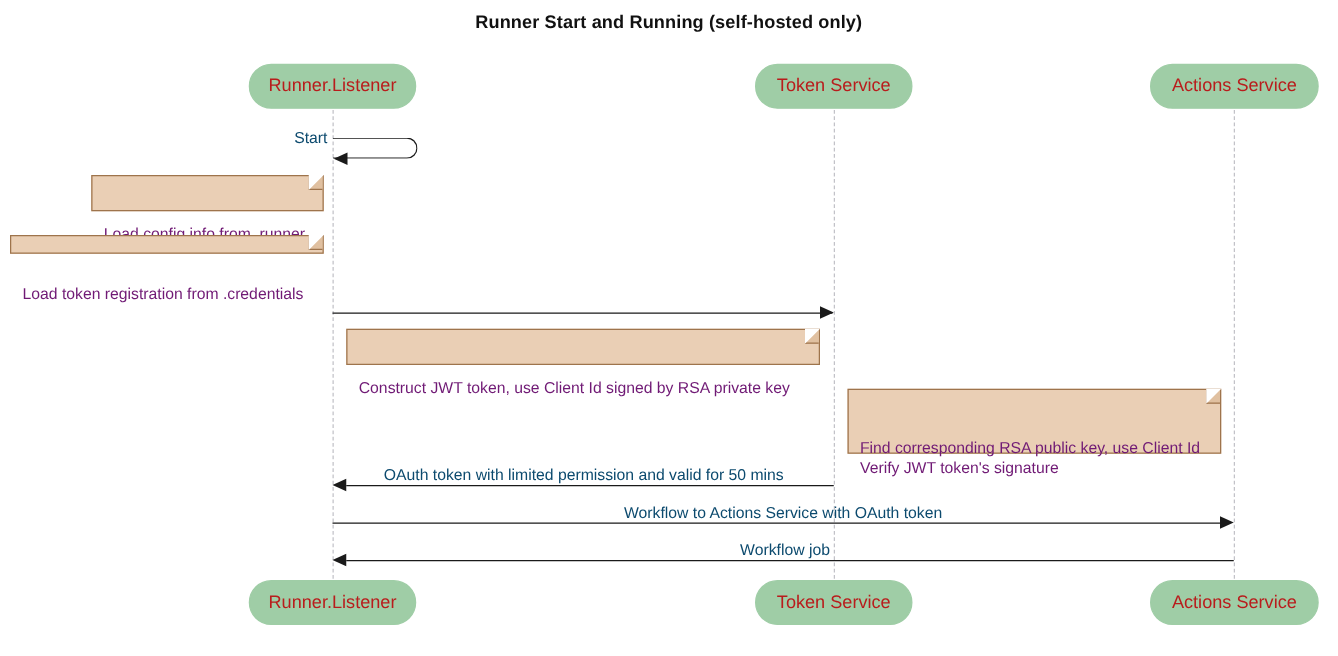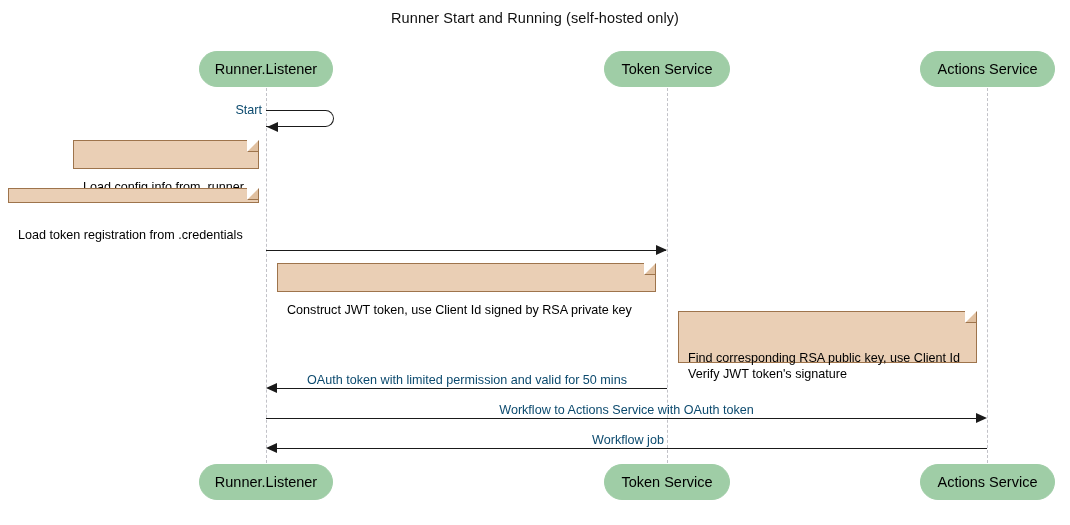--- a/index.html
+++ b/index.html
@@ -20,21 +20,21 @@
   }
 
   
   .diagram-title {
     position: absolute;
     left: 0;
     top: 10px;
     width: 1070px;
     text-align: center;
     font-size: 14.5px;
-    font-weight: normal;
+    font-weight: bold;
     color: #111111;
     letter-spacing: 0.1px;
   }
 
   
   .lifeline {
     position: absolute;
     width: 0;
     border-left: 1px dashed #c2c2c8;
     top: 88px;
@@ -44,34 +44,34 @@
   
   .participant {
     position: absolute;
     height: 36px;
     background: #9FCDA6;
     border: 1px solid #9FCDA6;
     border-radius: 18px;
     display: flex;
     align-items: center;
     justify-content: center;
-    color: #000000;
+    color: #b91c1c;
     font-size: 14.5px;
     box-sizing: border-box;
   }
 
   
   .note {
     position: absolute;
     background: #EACFB5;
     border: 1px solid #9E744C;
     box-sizing: border-box;
     padding: 6px 9px 6px 9px;
     font-size: 12.6px;
-    color: #000000;
+    color: #701a75;
     line-height: 16px;
     white-space: pre-line;
   }
   .note .fold {
     position: absolute;
     top: 0;
     right: 0;
     width: 11px;
     height: 11px;
     background: #E0C0A0;

